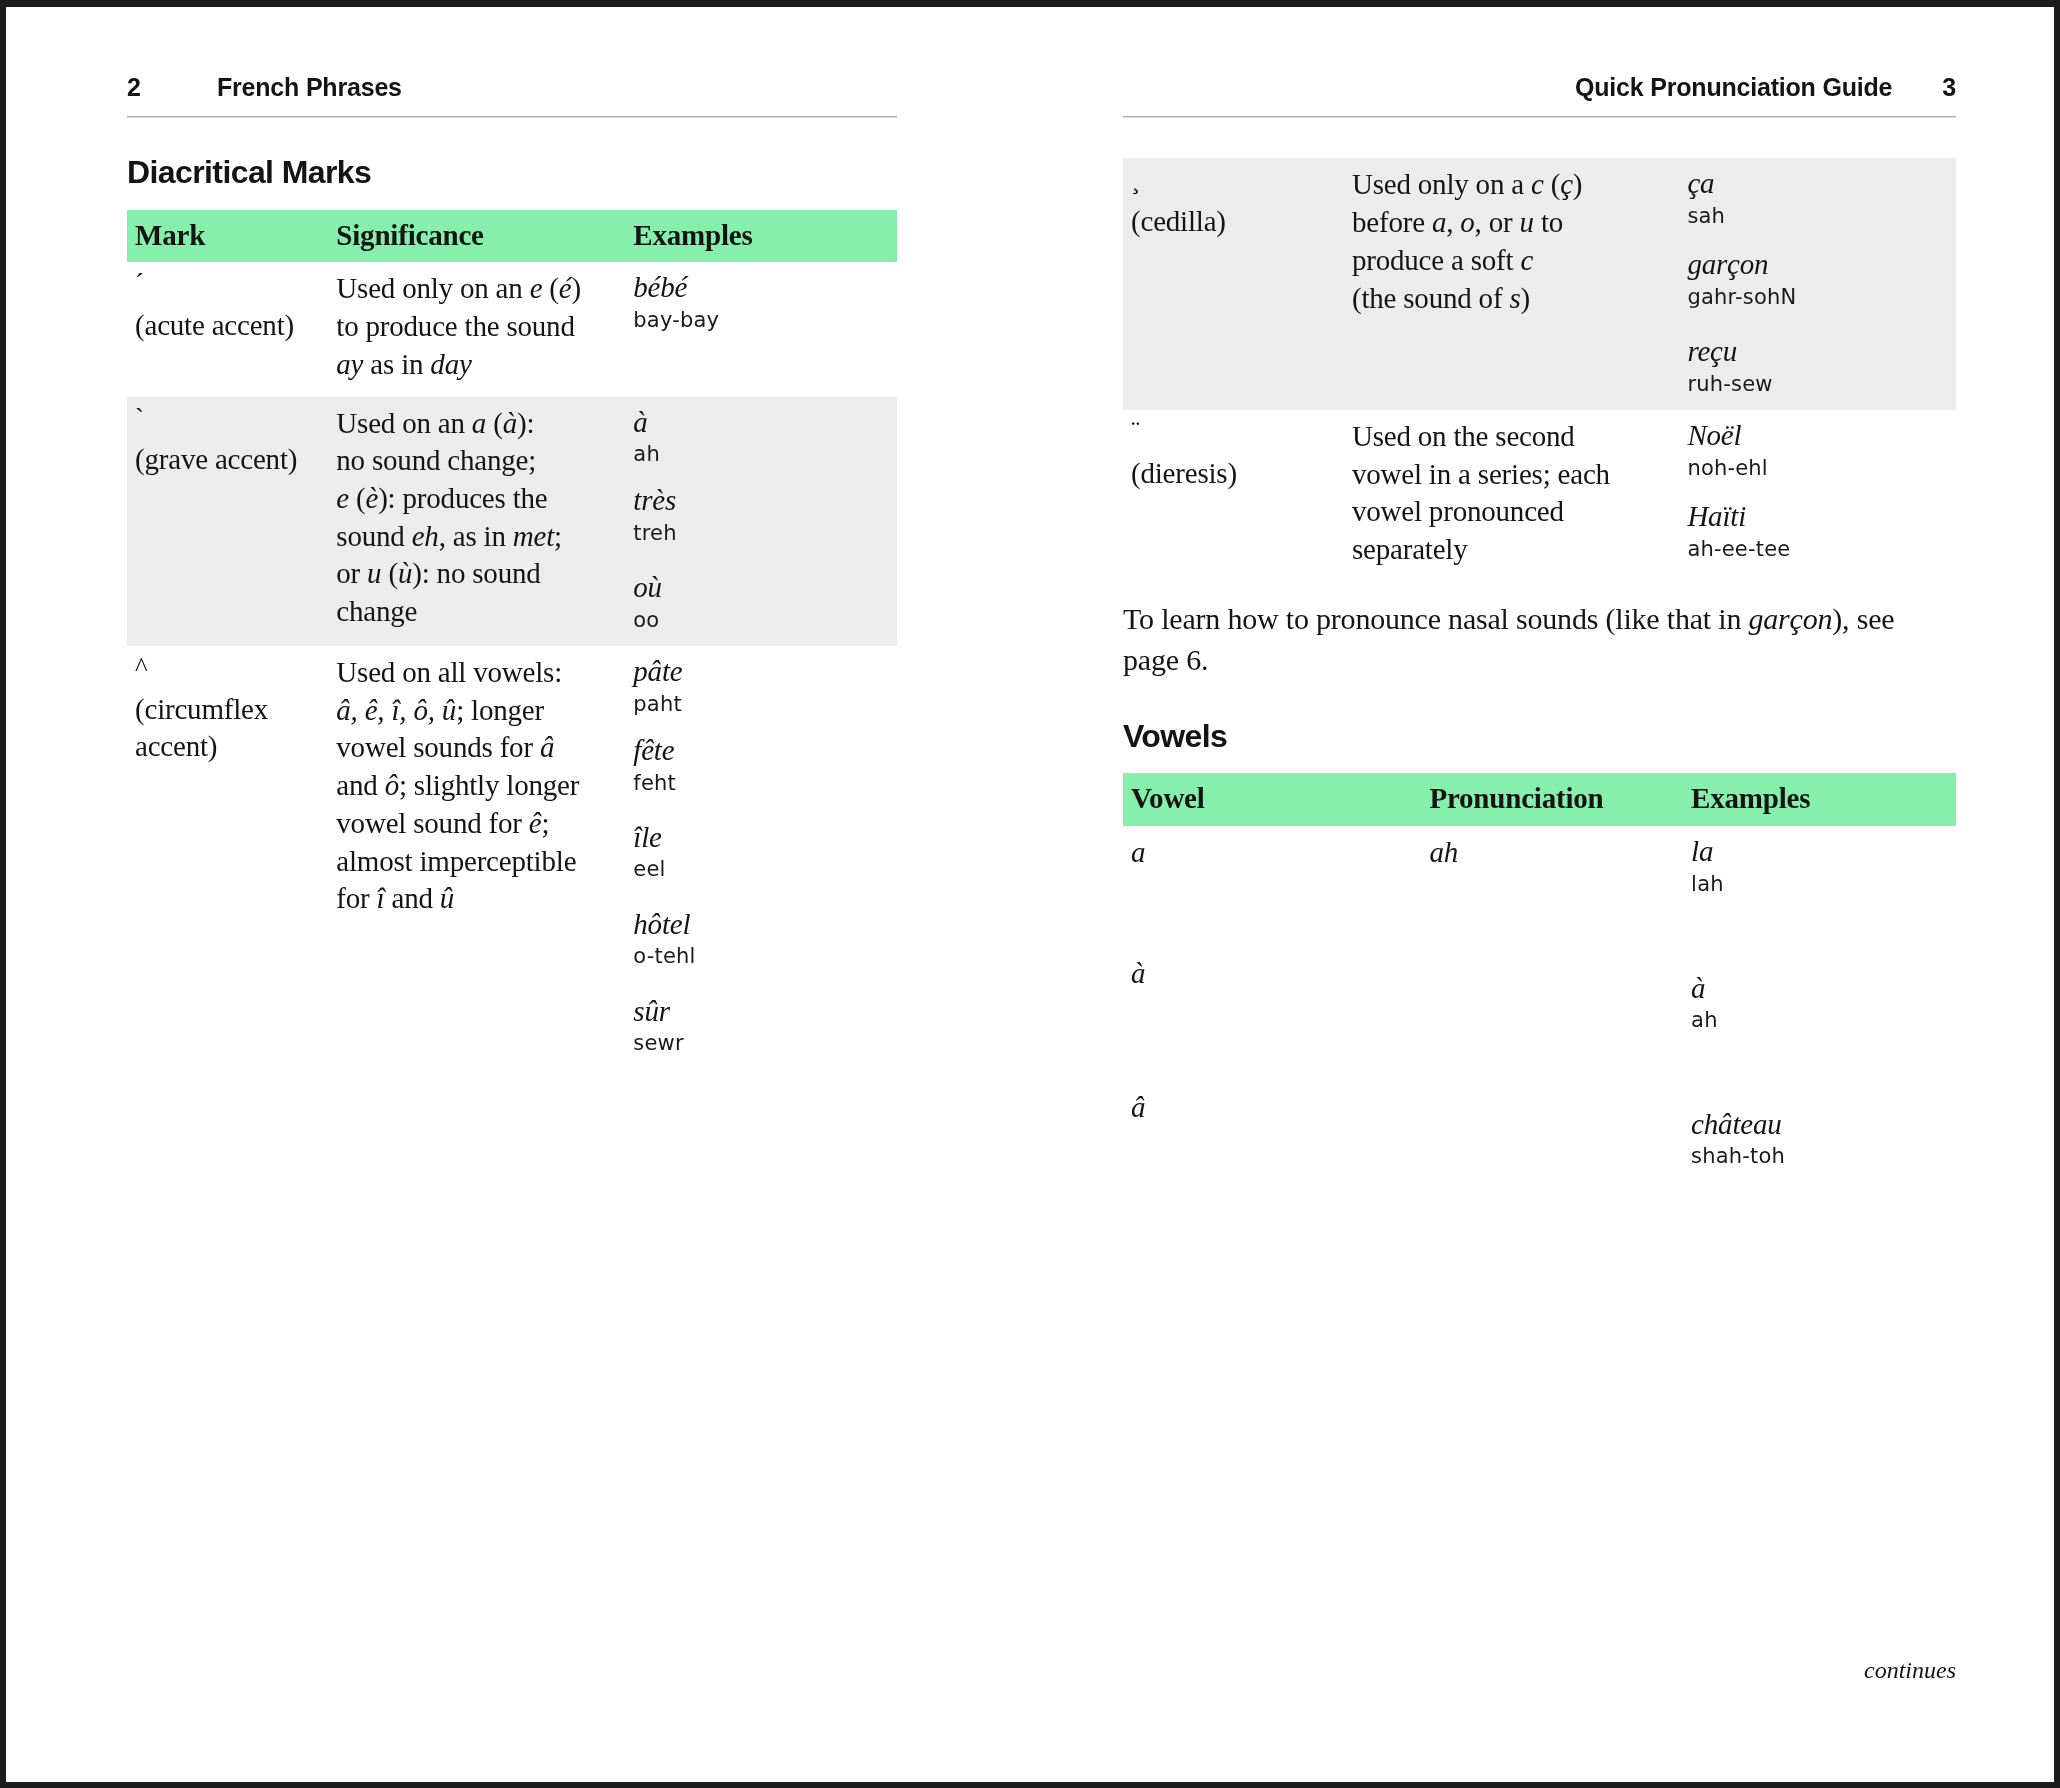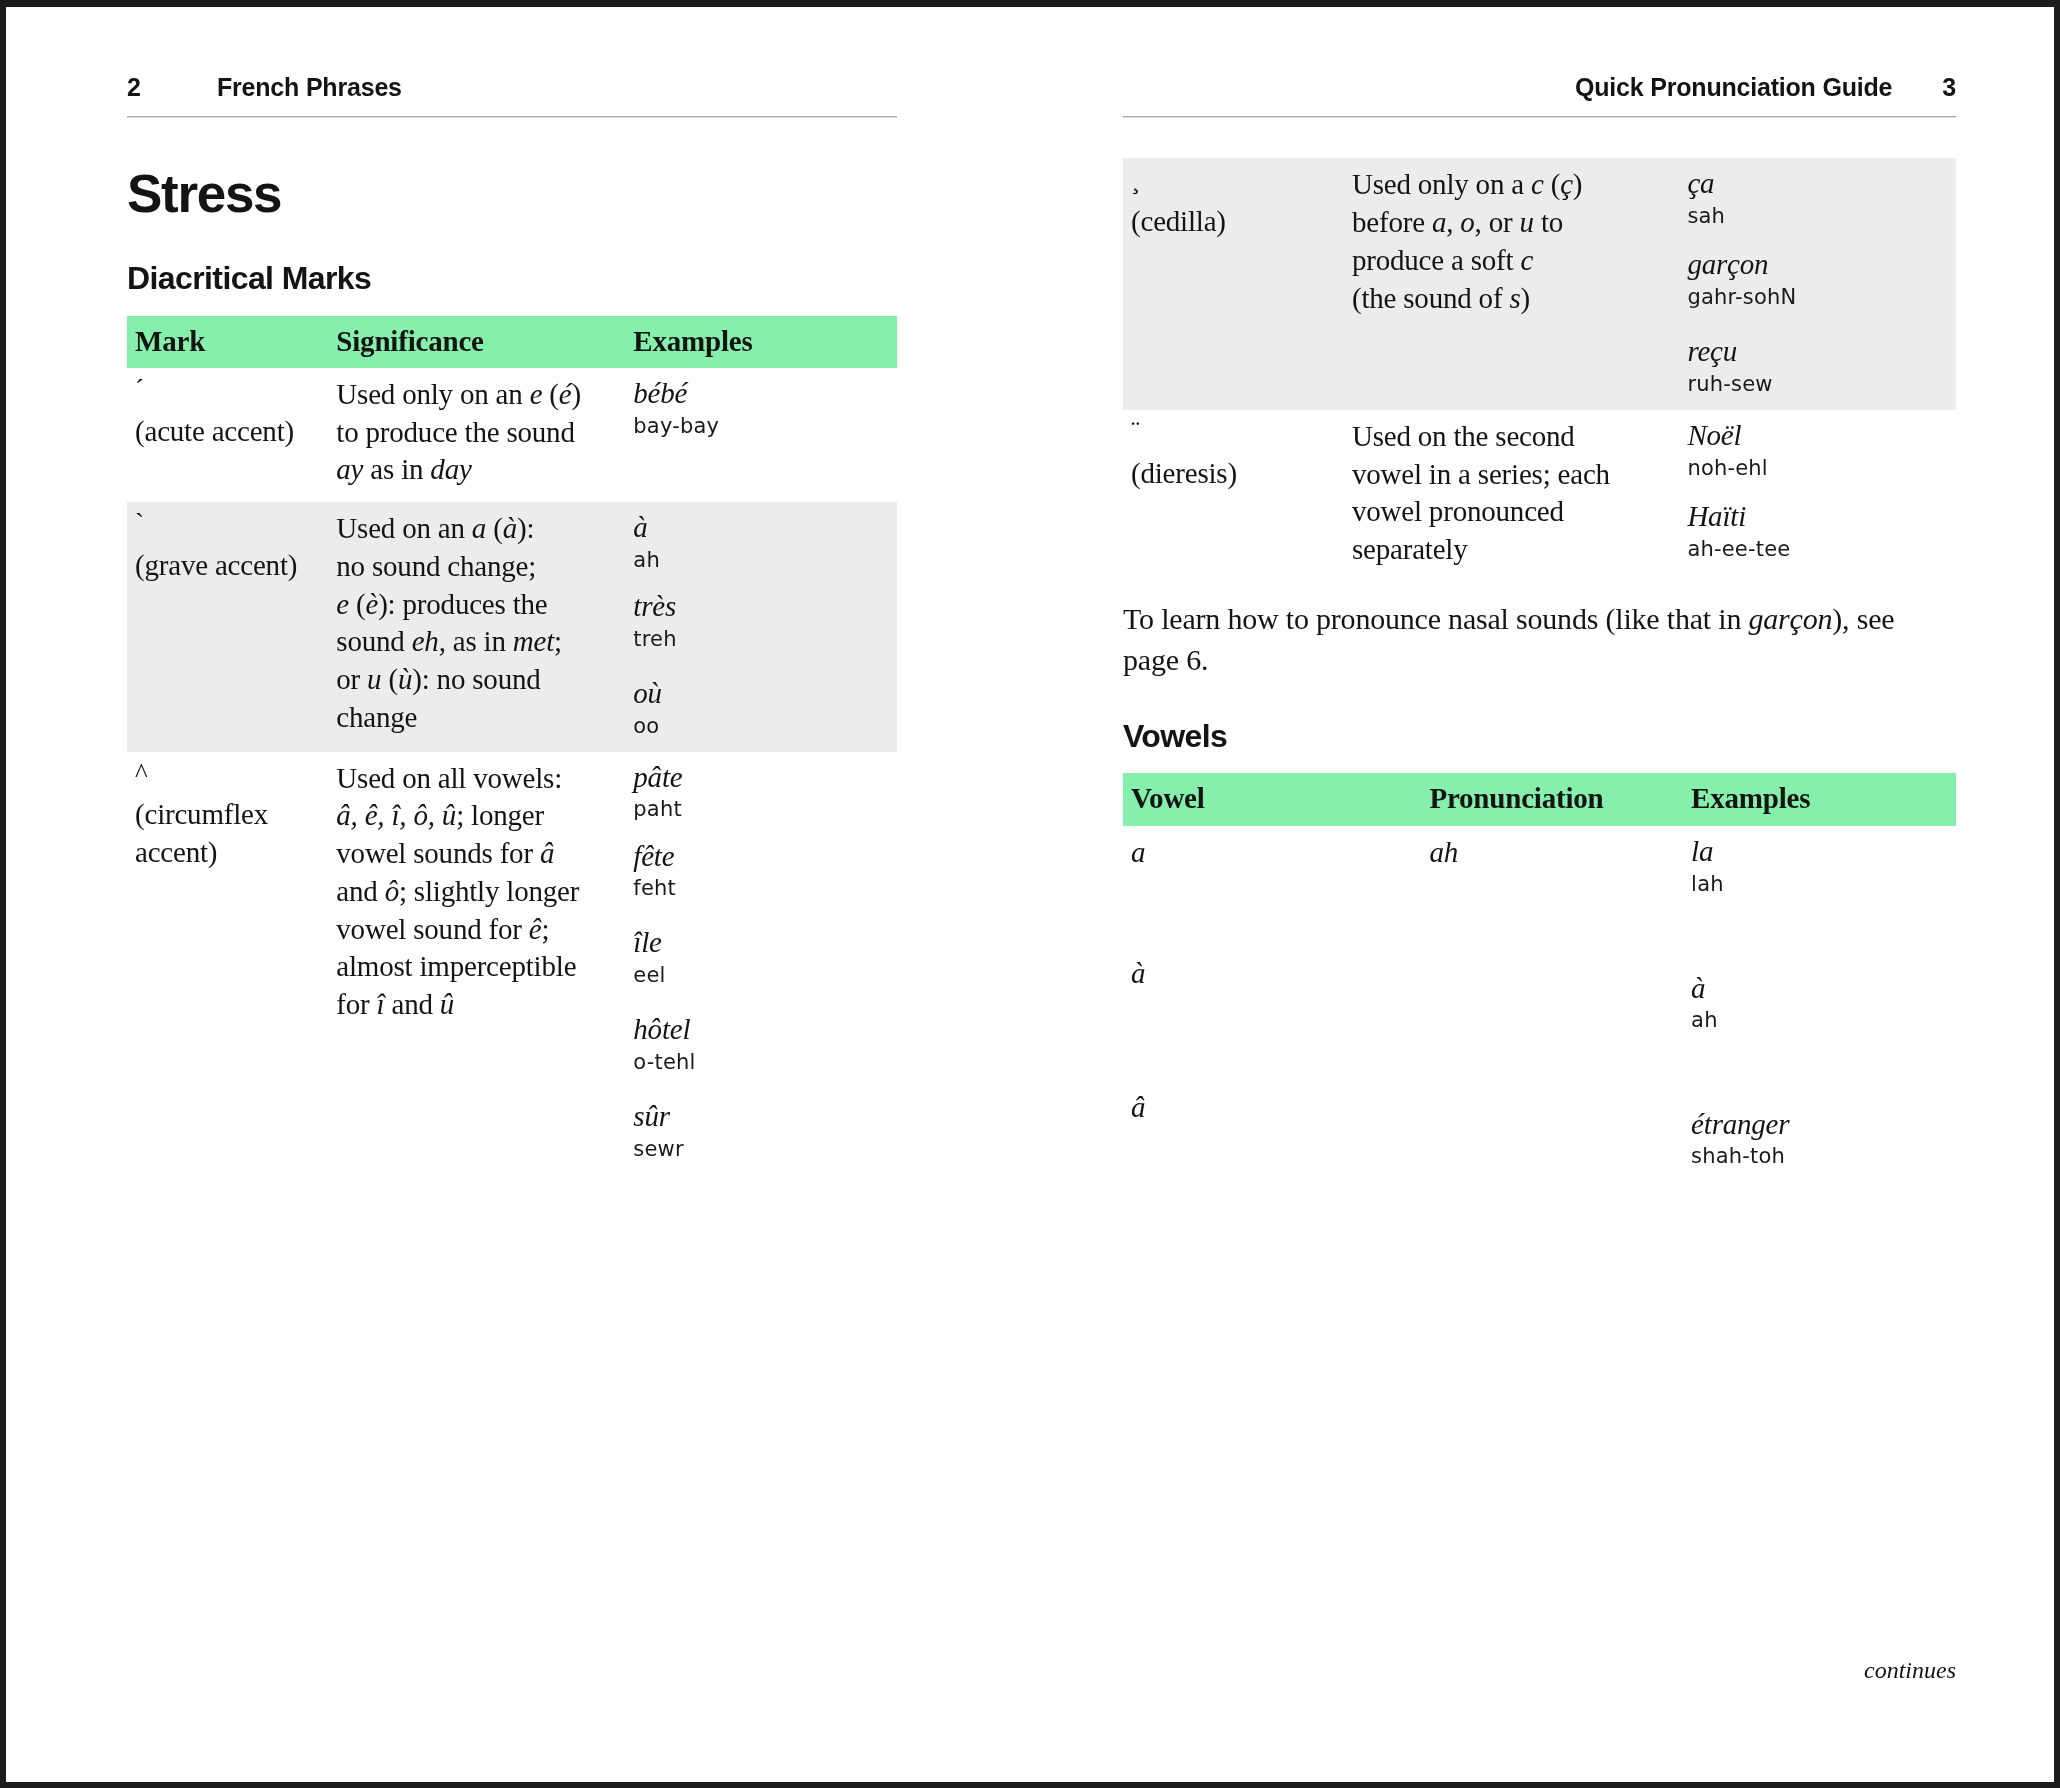--- a/index.html
+++ b/index.html
@@ -168,21 +168,20 @@
   <div class="spread">
 
     <div class="col col-left">
 
       <div class="runhead">
         <span class="folio">2</span>
         <span class="title">French Phrases</span>
       </div>
       <div class="rule"></div>
 
-      <h1 class="chapter">Stress</h1>
 
 
       <h2 class="section">Diacritical Marks</h2>
 
       <table class="guide">
         <colgroup>
           <col style="width:143px">
           <col style="width:211px">
           <col style="width:193px">
         </colgroup>
@@ -392,21 +391,21 @@
                 <span class="ex-word">à</span>
                 <span class="ex-pron">ah</span>
               </span>
             </td>
           </tr>
           <tr>
             <td class="vowel-cell" style="padding-top:42px;">â</td>
             <td class="pron-cell" style="padding-top:42px;"></td>
             <td style="padding-top:60px;">
               <span class="ex-item">
-                <span class="ex-word">étranger</span>
+                <span class="ex-word">château</span>
                 <span class="ex-pron">shah-toh</span>
               </span>
             </td>
           </tr>
         </tbody>
       </table>
 
       <div class="continues">continues</div>
     </div>
 

